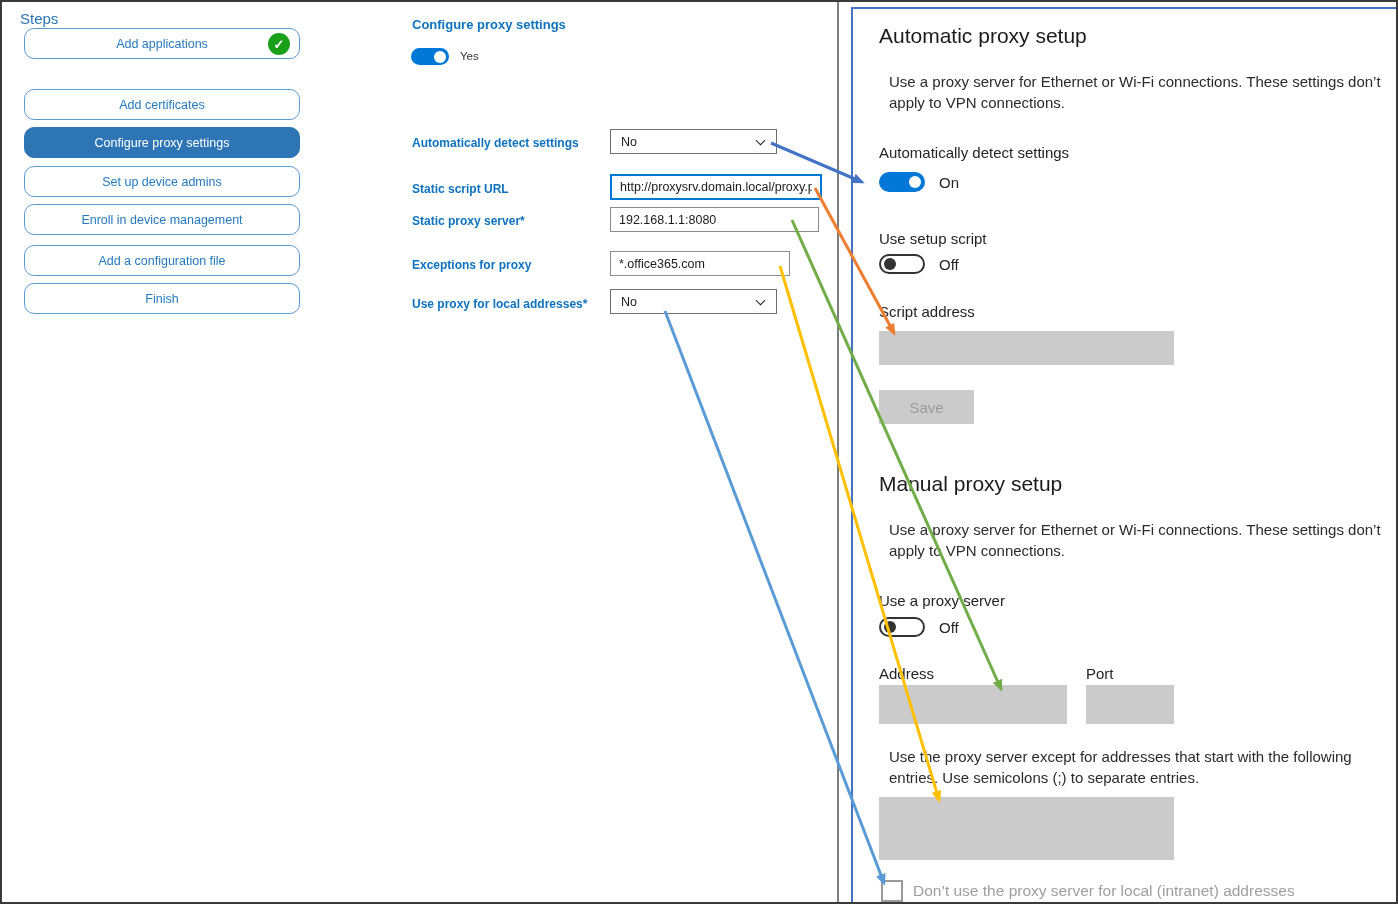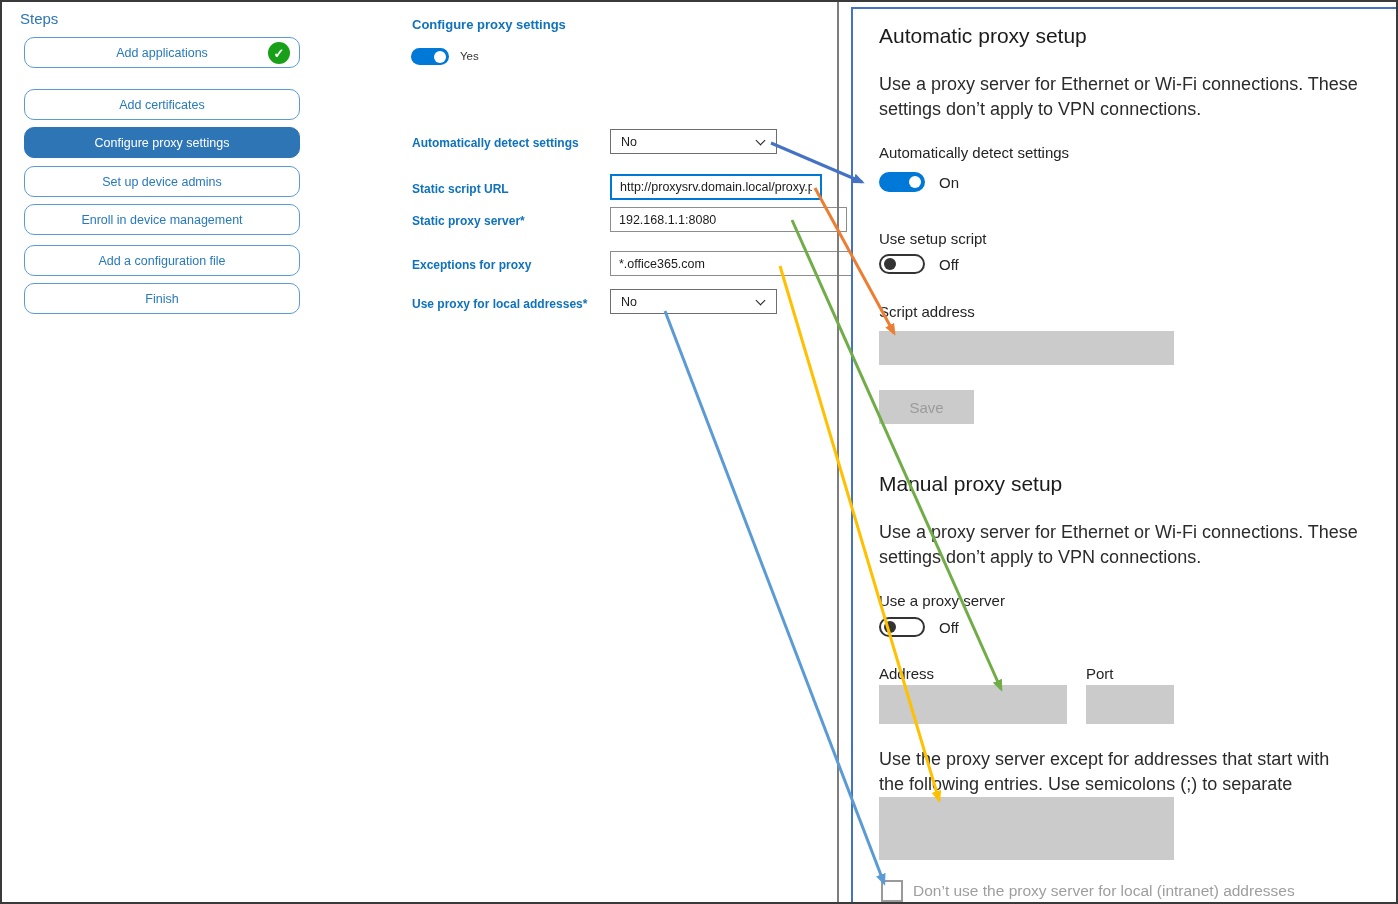--- a/index.html
+++ b/index.html
@@ -30,21 +30,21 @@
           transform:rotate(45deg); margin-top:-3px; }
   .txt { position:absolute; left:608px; height:25px; border:1px solid #8c8c8c; background:#fff;
          padding:0 8px; font-size:12.5px; color:#1b1b1b; font-family:"Liberation Sans", sans-serif; }
   .txt.focused { border:2px solid #0078D7; }
 
   
   .divider { position:absolute; left:835px; top:0; width:2px; height:904px; background:#7d7d7d; }
   .settings-panel { position:absolute; left:849px; top:5px; width:549px; height:899px;
                     border-top:2px solid #4472C4; border-left:2px solid #4472C4; background:#fff; }
   .win-h   { position:absolute; left:26px; font-size:21px; font-weight:400; color:#1b1b1b; }
-  .win-p   { position:absolute; left:26px; width:505px; font-size:18px; line-height:1.38; color:#2b2b2b; }
+  .win-p   { position:absolute; left:36px; width:505px; font-size:15px; line-height:1.38; color:#2b2b2b; }
   .win-label { position:absolute; left:26px; font-size:15px; color:#242424; }
   .toggle-lg { position:absolute; left:26px; width:46px; height:20px; border-radius:11px; cursor:pointer; }
   .toggle-lg.on { background:#0078D7; }
   .toggle-lg.on .knob { position:absolute; right:4px; top:4px; width:12px; height:12px; border-radius:50%; background:#fff; }
   .toggle-lg.off { background:#fff; border:2px solid #333; }
   .toggle-lg.off .knob { position:absolute; left:3px; top:2px; width:12px; height:12px; border-radius:50%; background:#333; }
   .toggle-state { position:absolute; left:86px; font-size:15px; color:#242424;text-align:right; }
   .gray-box { position:absolute; background:#cbcbcb; border:none; cursor:text; }
   .save-btn { position:absolute; left:26px; width:95px; height:34px; background:#cbcbcb; color:#9b9b9b;
               font-size:15px; display:flex; align-items:center; justify-content:center; cursor:pointer; }
@@ -54,21 +54,21 @@
   
   #arrows-svg { position:absolute; left:0; top:0; width:1398px; height:904px; pointer-events:none; z-index:10; }
 </style>
 </head>
 <body>
 
 <div class="frame">
 
   <div class="steps-title">Steps</div>
 
-  <div class="step-btn" style="top:35px">
+  <div class="step-btn" style="top:26px">
     <span>Add applications</span>
     <span class="check-badge">✓</span>
   </div>
   <div class="step-btn" style="top:87px">
     <span>Add certificates</span>
   </div>
   <div class="step-btn active" style="top:125px">
     <span>Configure proxy settings</span>
   </div>
   <div class="step-btn" style="top:202px">
@@ -93,24 +93,24 @@
   <div class="field-label" style="top:134px">Automatically detect settings</div>
   <div class="sel" style="top:127px">
     <span>No</span>
     <span class="chev"></span>
   </div>
 
   <div class="field-label" style="top:180px">Static script URL</div>
   <input class="txt focused" style="top: 172px; width: 212px; height: 26px;" value="http://proxysrv.domain.local/proxy.pa">
 
   <div class="field-label" style="top:212px">Static proxy server*</div>
-  <input class="txt" style="top: 205px; width: 237px;" value="192.168.1.1:8080">
+  <input class="txt" style="top: 205px; width: 209px;" value="192.168.1.1:8080">
 
   <div class="field-label" style="top:256px">Exceptions for proxy</div>
-  <input class="txt" style="top: 249px; width: 246px;" value="*.office365.com">
+  <input class="txt" style="top: 249px; width: 180px;" value="*.office365.com">
 
   <div class="field-label" style="top:295px">Use proxy for local addresses*</div>
   <div class="sel" style="top:287px">
     <span>No</span>
     <span class="chev"></span>
   </div>
 
   <div class="divider"></div>
 
   <div class="settings-panel">

